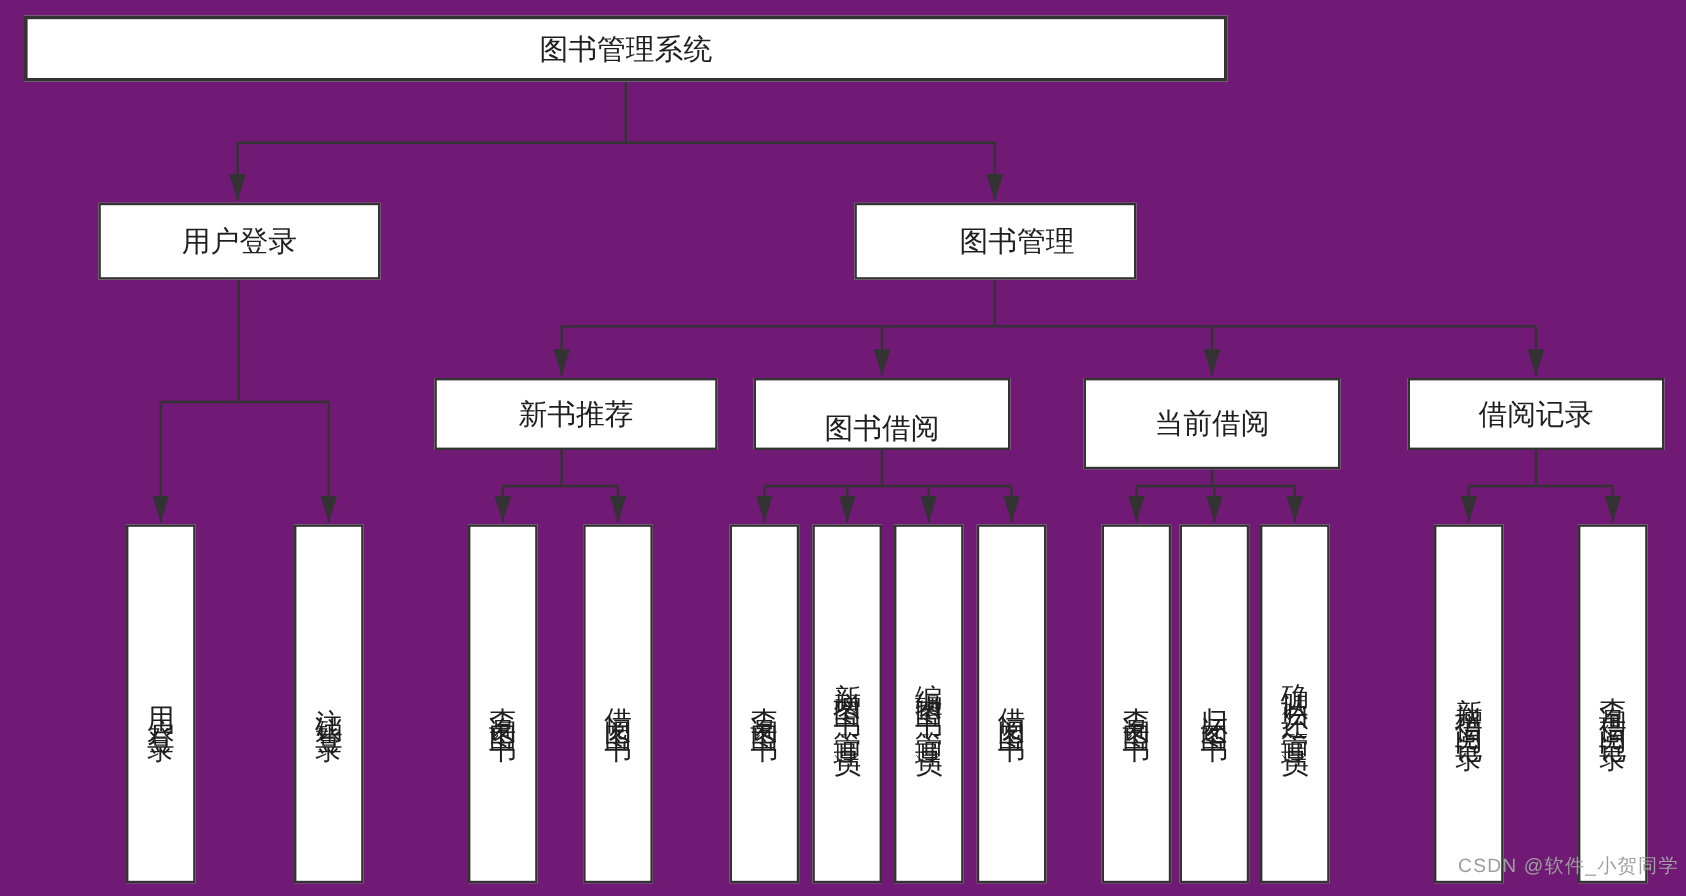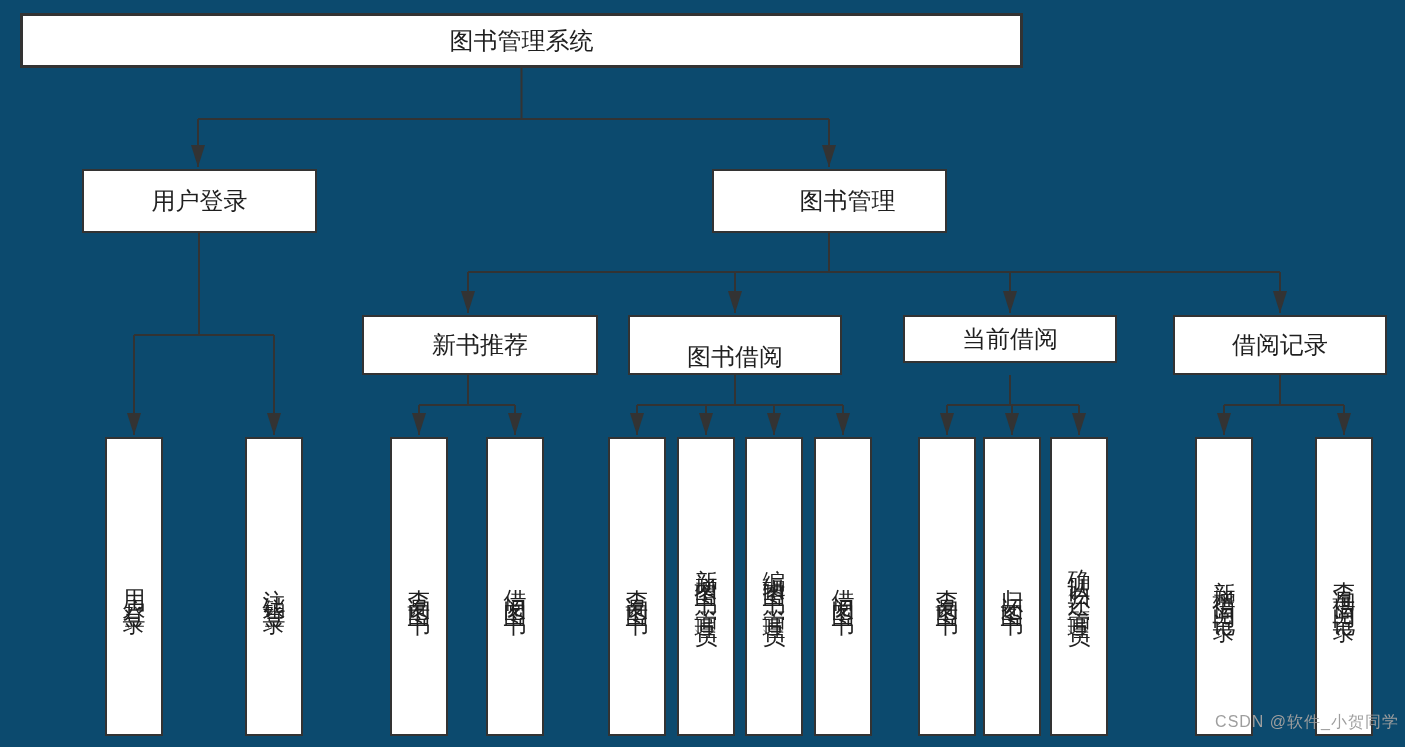--- a/index.html
+++ b/index.html
@@ -1,17 +1,17 @@
 <!DOCTYPE html>
 <html><head>
 <meta charset="utf-8">
 <style>
   html,body { margin:0; padding:0; background:#ffffff; }
   .canvas {
-    position:relative; width:1405px; height:747px; background:#0c4a6e;
+    position:relative; width:1405px; height:747px; background:#701a75;
     font-family:"Liberation Sans","DejaVu Sans",sans-serif; overflow:hidden;
   }
   .connectors { position:absolute; left:0; top:0; pointer-events:none; }
   .box {
     position:absolute; box-sizing:border-box;
     border:2.5px solid #333333; background:#ffffff;
     display:flex; align-items:center; justify-content:center;
     color:#1f1f1f;
   }
   .box.root { border-width:3px; }
@@ -95,21 +95,21 @@
   <div class="box" style="left:712px; top:169px; width:235px; height:64px;padding-left:36px;">
     <span class="hlabel">图书管理</span>
   </div>
 
   <div class="box" style="left:362px; top:315px; width:236px; height:60px;">
     <span class="hlabel">新书推荐</span>
   </div>
   <div class="box" style="left:628px; top:315px; width:214px; height:60px;align-items:flex-end;">
     <span class="hlabel">图书借阅</span>
   </div>
-  <div class="box" style="left:903px; top:315px; width:214px; height:48px;">
+  <div class="box" style="left:903px; top:315px; width:214px; height:76px;">
     <span class="hlabel">当前借阅</span>
   </div>
   <div class="box" style="left:1173px; top:315px; width:214px; height:60px;">
     <span class="hlabel">借阅记录</span>
   </div>
 
   <div class="box leaf" style="left:105px; top:437px; width:58px; height:299px;">
     <span>用户登录</span>
   </div>
   <div class="box leaf" style="left:245px; top:437px; width:58px; height:299px;">

